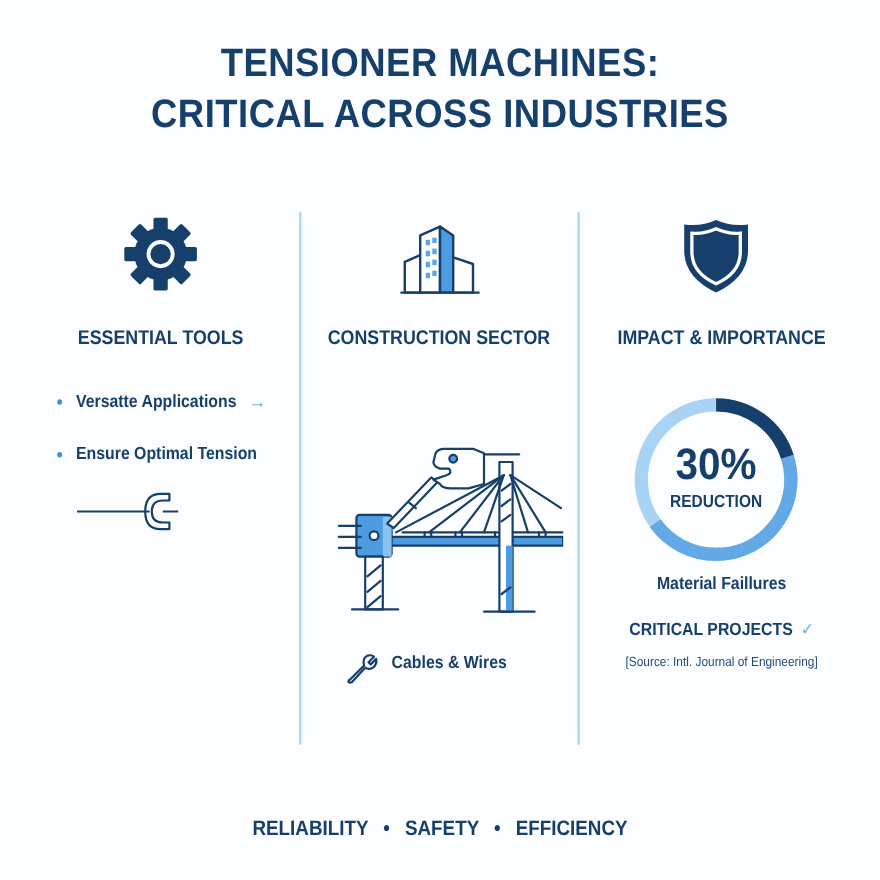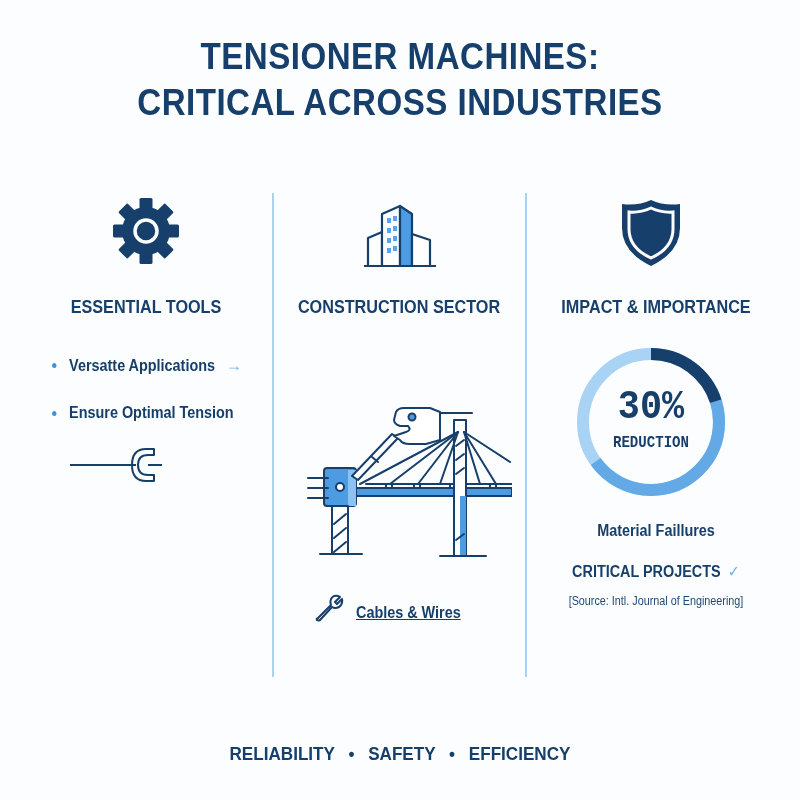--- a/index.html
+++ b/index.html
@@ -17,23 +17,23 @@
       position: absolute; top: 297px; font-weight: 700; font-size: 18px; color: #173f6b;
       text-align: center; transform: scaleX(0.9); transform-origin: center; white-space: nowrap;
     }
     .bullet-item {
       position: absolute; left: 52px; font-weight: 700; font-size: 16px; color: #173f6b;
       white-space: nowrap; display: flex; align-items: center; transform: scaleX(0.9); transform-origin: left center;
     }
     .bullet-dot { width: 5px; height: 5px; border-radius: 50%; background: #3f8fd8; margin-right: 14px; display: inline-block; }
     .arrow { color: #7bb6ea; font-weight: 400; margin-left: 12px; font-size: 18px; }
     .icon { position: absolute; }
-    .cables { position: absolute; left: 314px; top: 594px; display: flex; align-items: flex-end; text-decoration: underline; }
+    .cables { position: absolute; left: 314px; top: 594px; display: flex; align-items: flex-start; }
     .cables-label { font-weight: 700; font-size: 16px; margin-left: 12px; transform: scaleX(0.9); transform-origin: left center; white-space: nowrap; }
-    .ring-wrap { position: absolute; left: 575px; top: 346px; width: 152px; height: 152px; font-family: Liberation Mono, monospace; }
+    .ring-wrap { position: absolute; left: 575px; top: 360px; width: 152px; height: 152px; }
     .ring-value { position: absolute; left: 0; top: 40px; width: 152px; text-align: center; font-weight: 700; font-size: 40px; line-height: 44px; color: #173f6b; transform: scaleX(0.92); }
     .ring-label { position: absolute; left: 0; top: 88px; width: 152px; text-align: center; font-weight: 700; font-size: 16px; color: #173f6b; transform: scaleX(0.88); }
     .impact-text { position: absolute; left: 540px; width: 232px; text-align: center; white-space: nowrap; }
     .mf { top: 522px; font-weight: 700; font-size: 16px; transform: scaleX(0.9); }
     .cp { top: 562px; font-weight: 700; font-size: 16px; transform: scaleX(0.9); }
     .check { color: #6fb0ea; margin-left: 8px; }
     .source { top: 594px; font-size: 12px; color: #1f4a78; transform: scaleX(0.9); }
     .footer {
       position: absolute; left: 0; top: 743px; width: 800px; text-align: center; font-weight: 700; font-size: 19px;
       color: #173f6b; transform: scaleX(0.9); transform-origin: center; white-space: nowrap;

